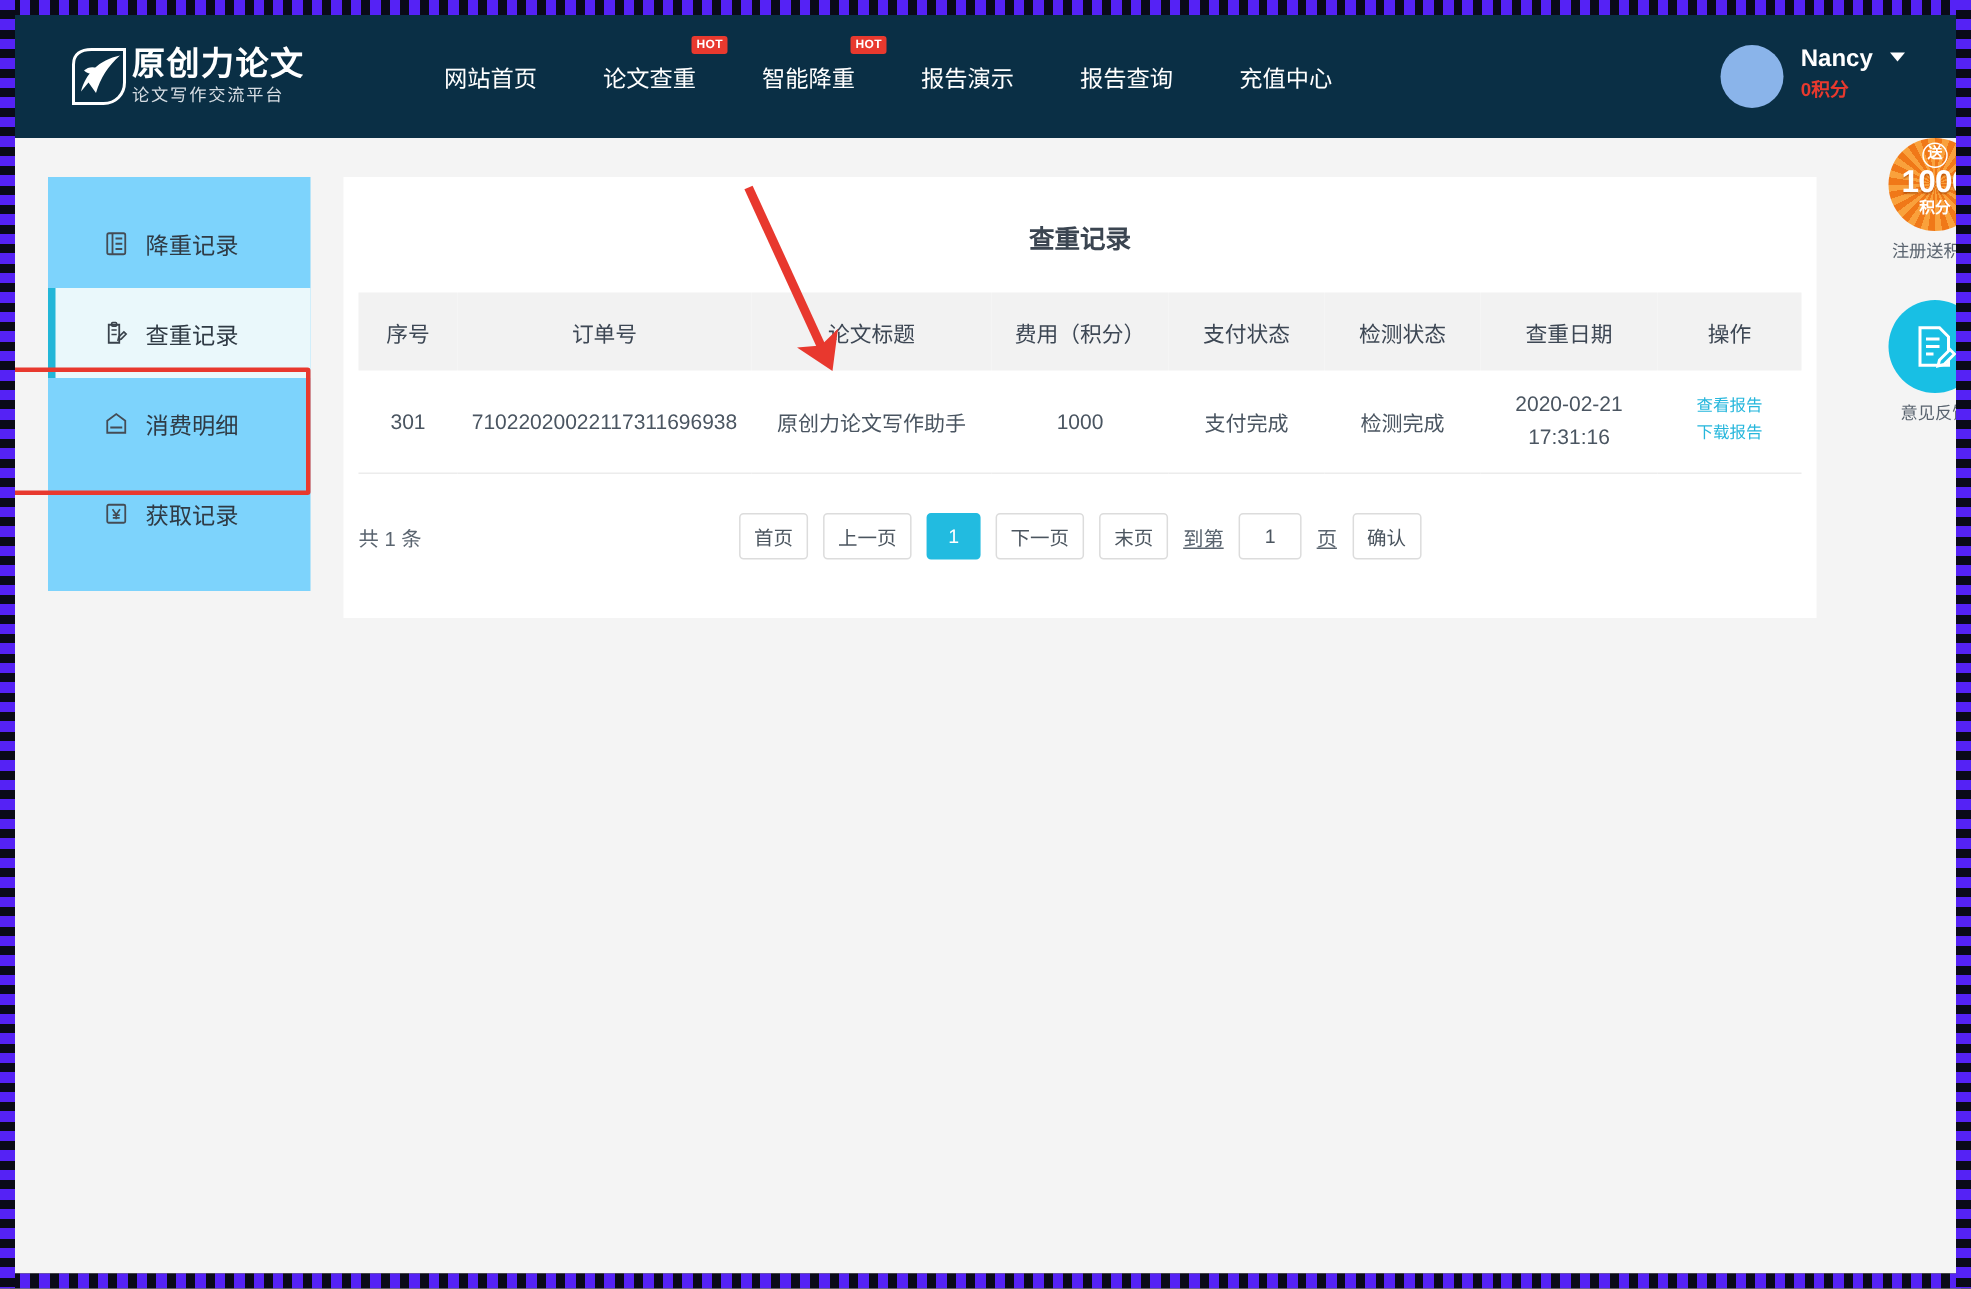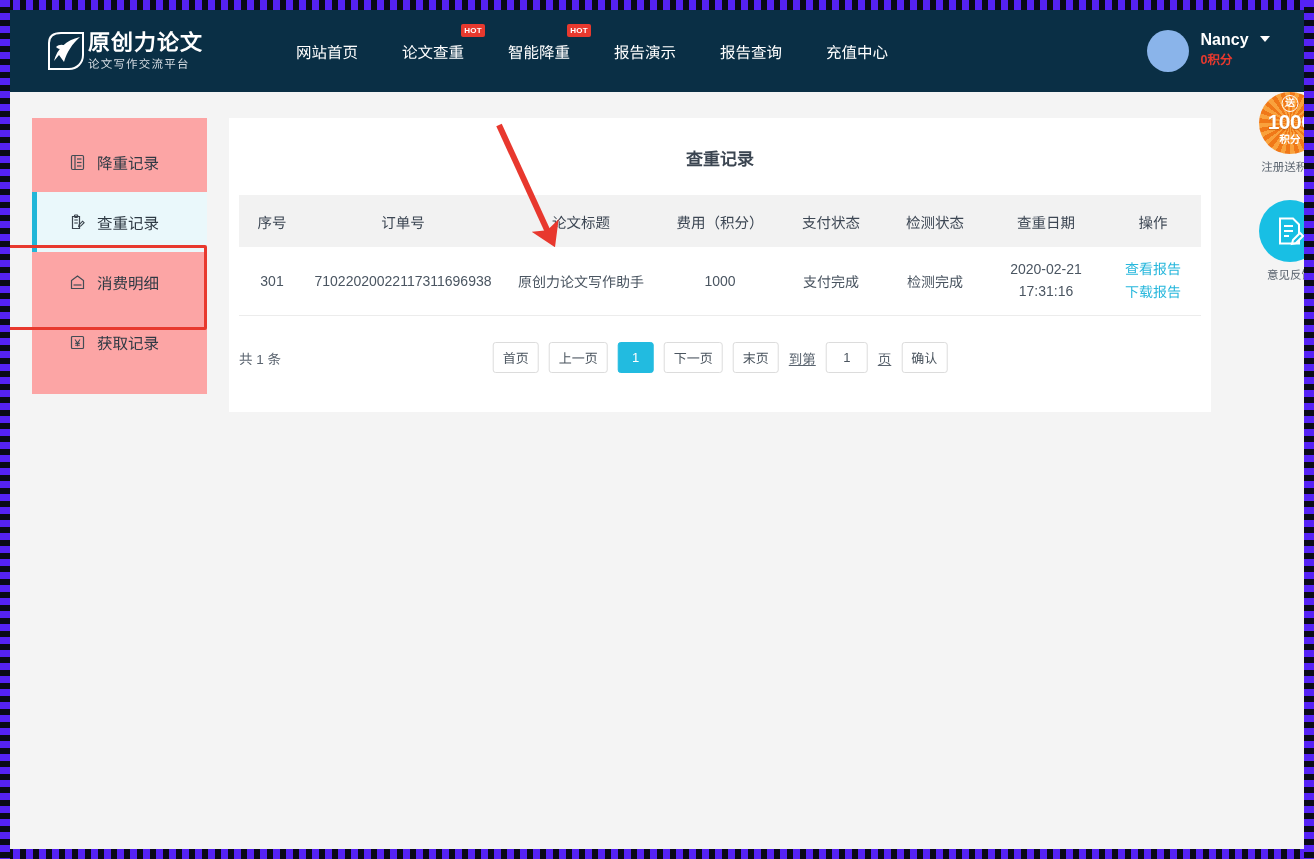--- a/index.html
+++ b/index.html
@@ -143,21 +143,21 @@
     display: flex;
     align-items: flex-start;
     padding: 26px 0 0 22px;
     gap: 22px;
     position: relative;
   }
 
   
   .sidebar {
     width: 175px;
-    background: #fca5a5;
+    background: #7dd3fc;
     padding: 14px 0 22px;
     flex: none;
   }
   .side-item {
     display: flex;
     align-items: center;
     gap: 11px;
     height: 60px;
     padding-left: 37px;
     font-size: 15.5px;
@@ -233,21 +233,21 @@
   .col-title { width: 160px; }
   .col-fee   { width: 118px; }
   .col-pay   { width: 104px; }
   .col-check { width: 104px; }
   .col-date  { width: 118px; }
   .col-ops   { width: 96px; }
   .cell-date { line-height: 1.55; }
   .op-link {
     display: block;
     color: #27b7dc;
-    font-size: 14px;
+    font-size: 11px;
     line-height: 1.6;
     cursor: pointer;
     text-decoration: none;
   }
 
   
   .pager {
     display: flex;
     align-items: center;
     padding: 22px 10px 0;

